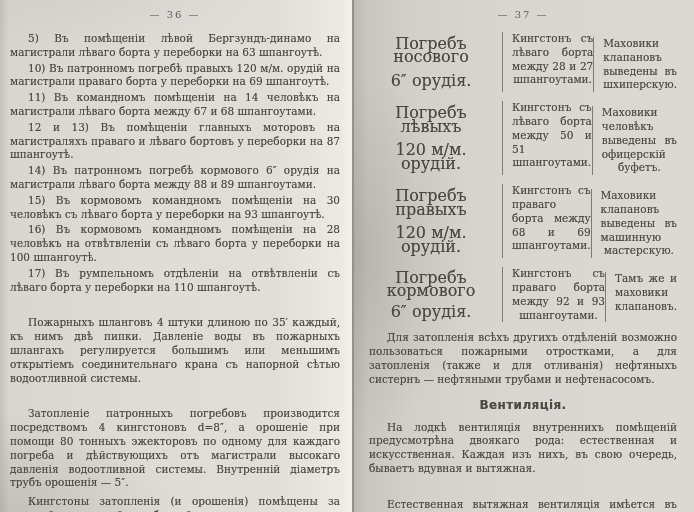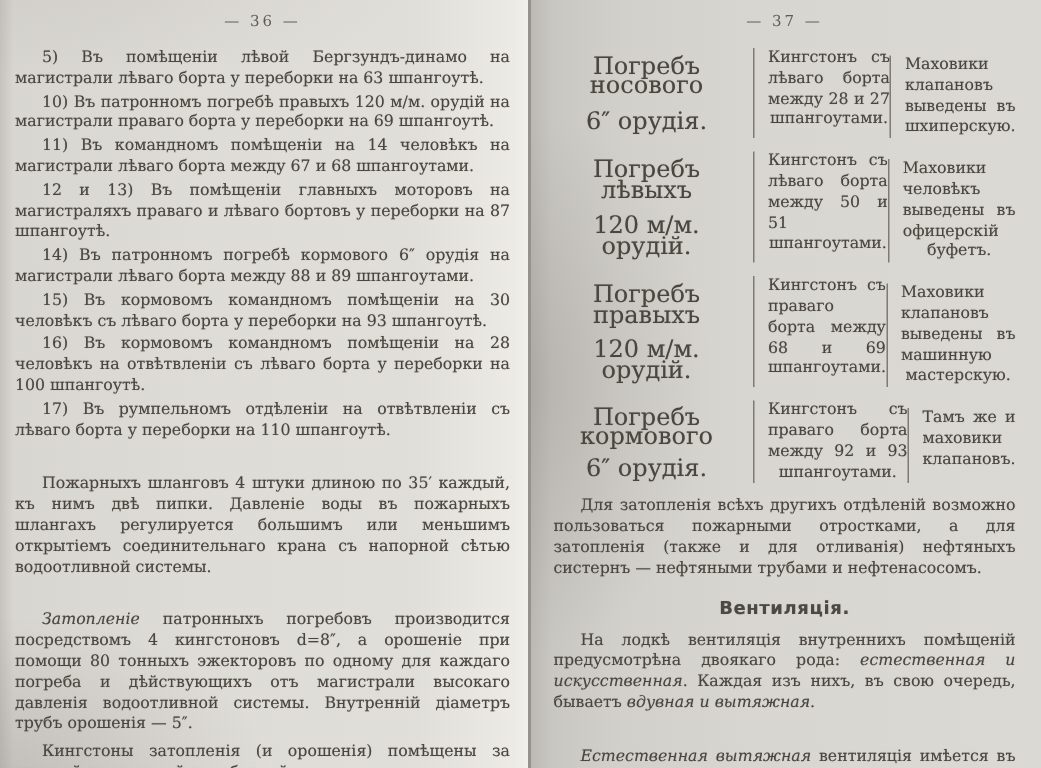--- a/index.html
+++ b/index.html
@@ -39,21 +39,21 @@
   p{margin:0;}
   .para{
     font-size:10.5px;line-height:13.8px;
     text-align:justify;text-indent:18px;
     color:#4a463f;
     text-shadow:0 0 0.6px rgba(74,70,63,0.45);
   }
   .mt2{margin-top:2px;}
   .mt7{margin-top:22px;}
   .mt5{margin-top:5px;}
-  .it{font-style:italic;}
+  .it{}
 
   
   .krow{display:flex;margin-bottom:9px;}
   .klabel{
     width:124px;flex:0 0 124px;padding-right:9px;
     display:flex;flex-direction:column;justify-content:space-around;
     text-align:center;font-size:16px;line-height:13.8px;color:#4a463f;
     text-shadow:0 0 0.6px rgba(74,70,63,0.45);
   }
   .kdetail{flex:1;display:flex;}

